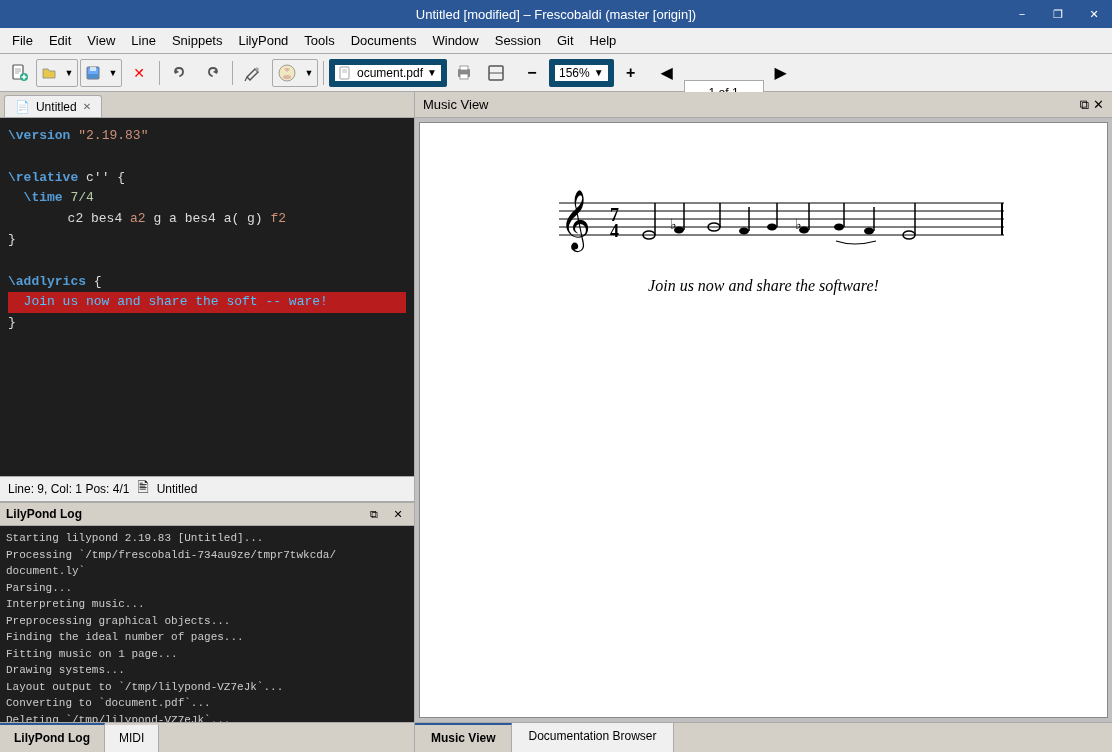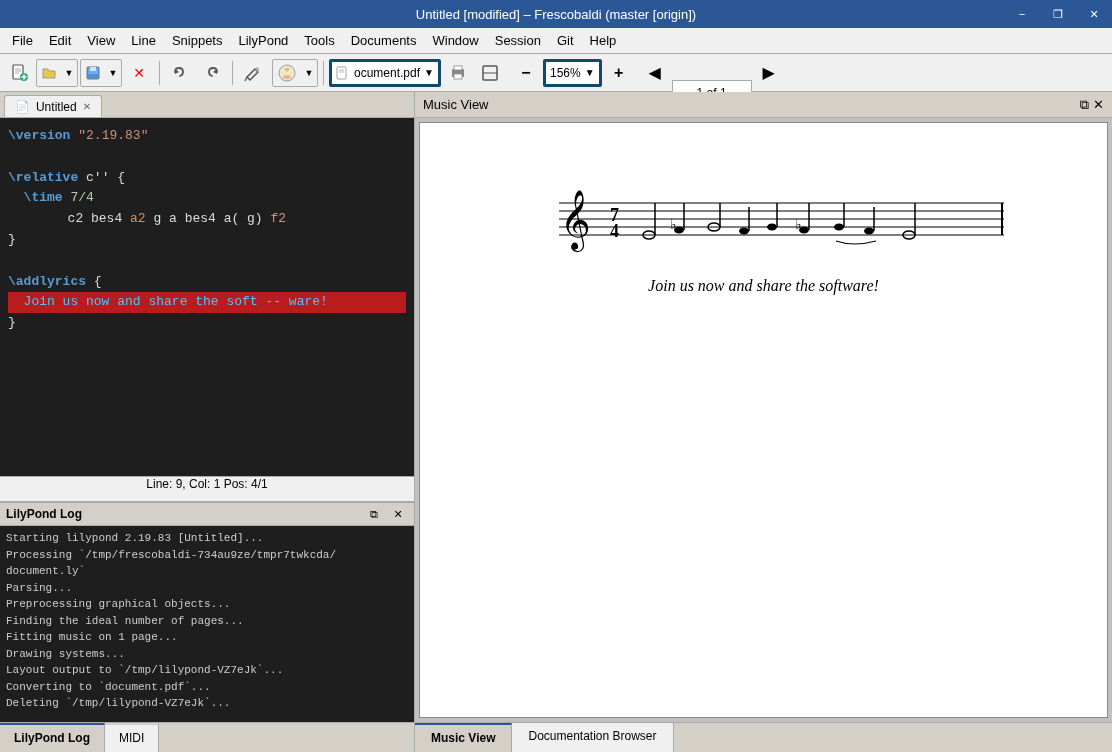--- a/index.html
+++ b/index.html
@@ -65,21 +65,21 @@
       border: 1px solid transparent;
       background: transparent;
       cursor: pointer;
       display: flex; align-items: center; justify-content: center;
       font-size: 16px;
       border-radius: 2px;
     }
     .tb-separator { width: 1px; height: 24px; background: #aaa; margin: 0 3px; }
     .tb-dropdown {
       height: 28px;
-      border: 3px solid #0c4a6e;
+      border: 6px solid #0c4a6e;
       background: white;
       display: flex; align-items: center;
       padding: 0 4px;
       cursor: pointer;
       font-size: 12px;
       border-radius: 2px;
     }
     .tb-dropdown .arrow { margin-left: 4px; font-size: 10px; }
 
     
@@ -156,21 +156,20 @@
     
     #status-bar {
       background: #f0f0f0;
       border-top: 1px solid #aaa;
       border-bottom: 1px solid #aaa;
       height: 26px;
       display: flex; align-items: center;
       padding: 0 8px;
       font-size: 12px;
       gap: 8px;
-      flex-direction: column;
     }
     .status-icon { font-size: 14px; }
 
     
     #log-panel {
       height: 220px;
       display: flex; flex-direction: column;
     }
     #log-header {
       background: #d4d0c8;
@@ -457,20 +456,21 @@
         <div class="log-controls">
           <button class="tb-btn" style="width:20px; height:20px; font-size:11px;">⧉</button>
           <button class="tb-btn" style="width:20px; height:20px; font-size:11px;">✕</button>
         </div>
       </div>
       <div id="log-content">
         <div class="log-normal">Starting lilypond 2.19.83 [Untitled]...</div>
         <div class="log-normal">Processing `/tmp/frescobaldi-734au9ze/tmpr7twkcda/</div>
         <div class="log-normal">document.ly`</div>
         <div class="log-normal">Parsing...</div>
+        <div class="log-normal">Interpreting music...</div>
         <div class="log-normal">Preprocessing graphical objects...</div>
         <div class="log-normal">Finding the ideal number of pages...</div>
         <div class="log-normal">Fitting music on 1 page...</div>
         <div class="log-normal">Drawing systems...</div>
         <div class="log-normal">Layout output to `/tmp/lilypond-VZ7eJk`...</div>
         <div class="log-normal">Converting to `document.pdf`...</div>
         <div class="log-normal">Deleting `/tmp/lilypond-VZ7eJk`...</div>
 
       </div>
     </div>

